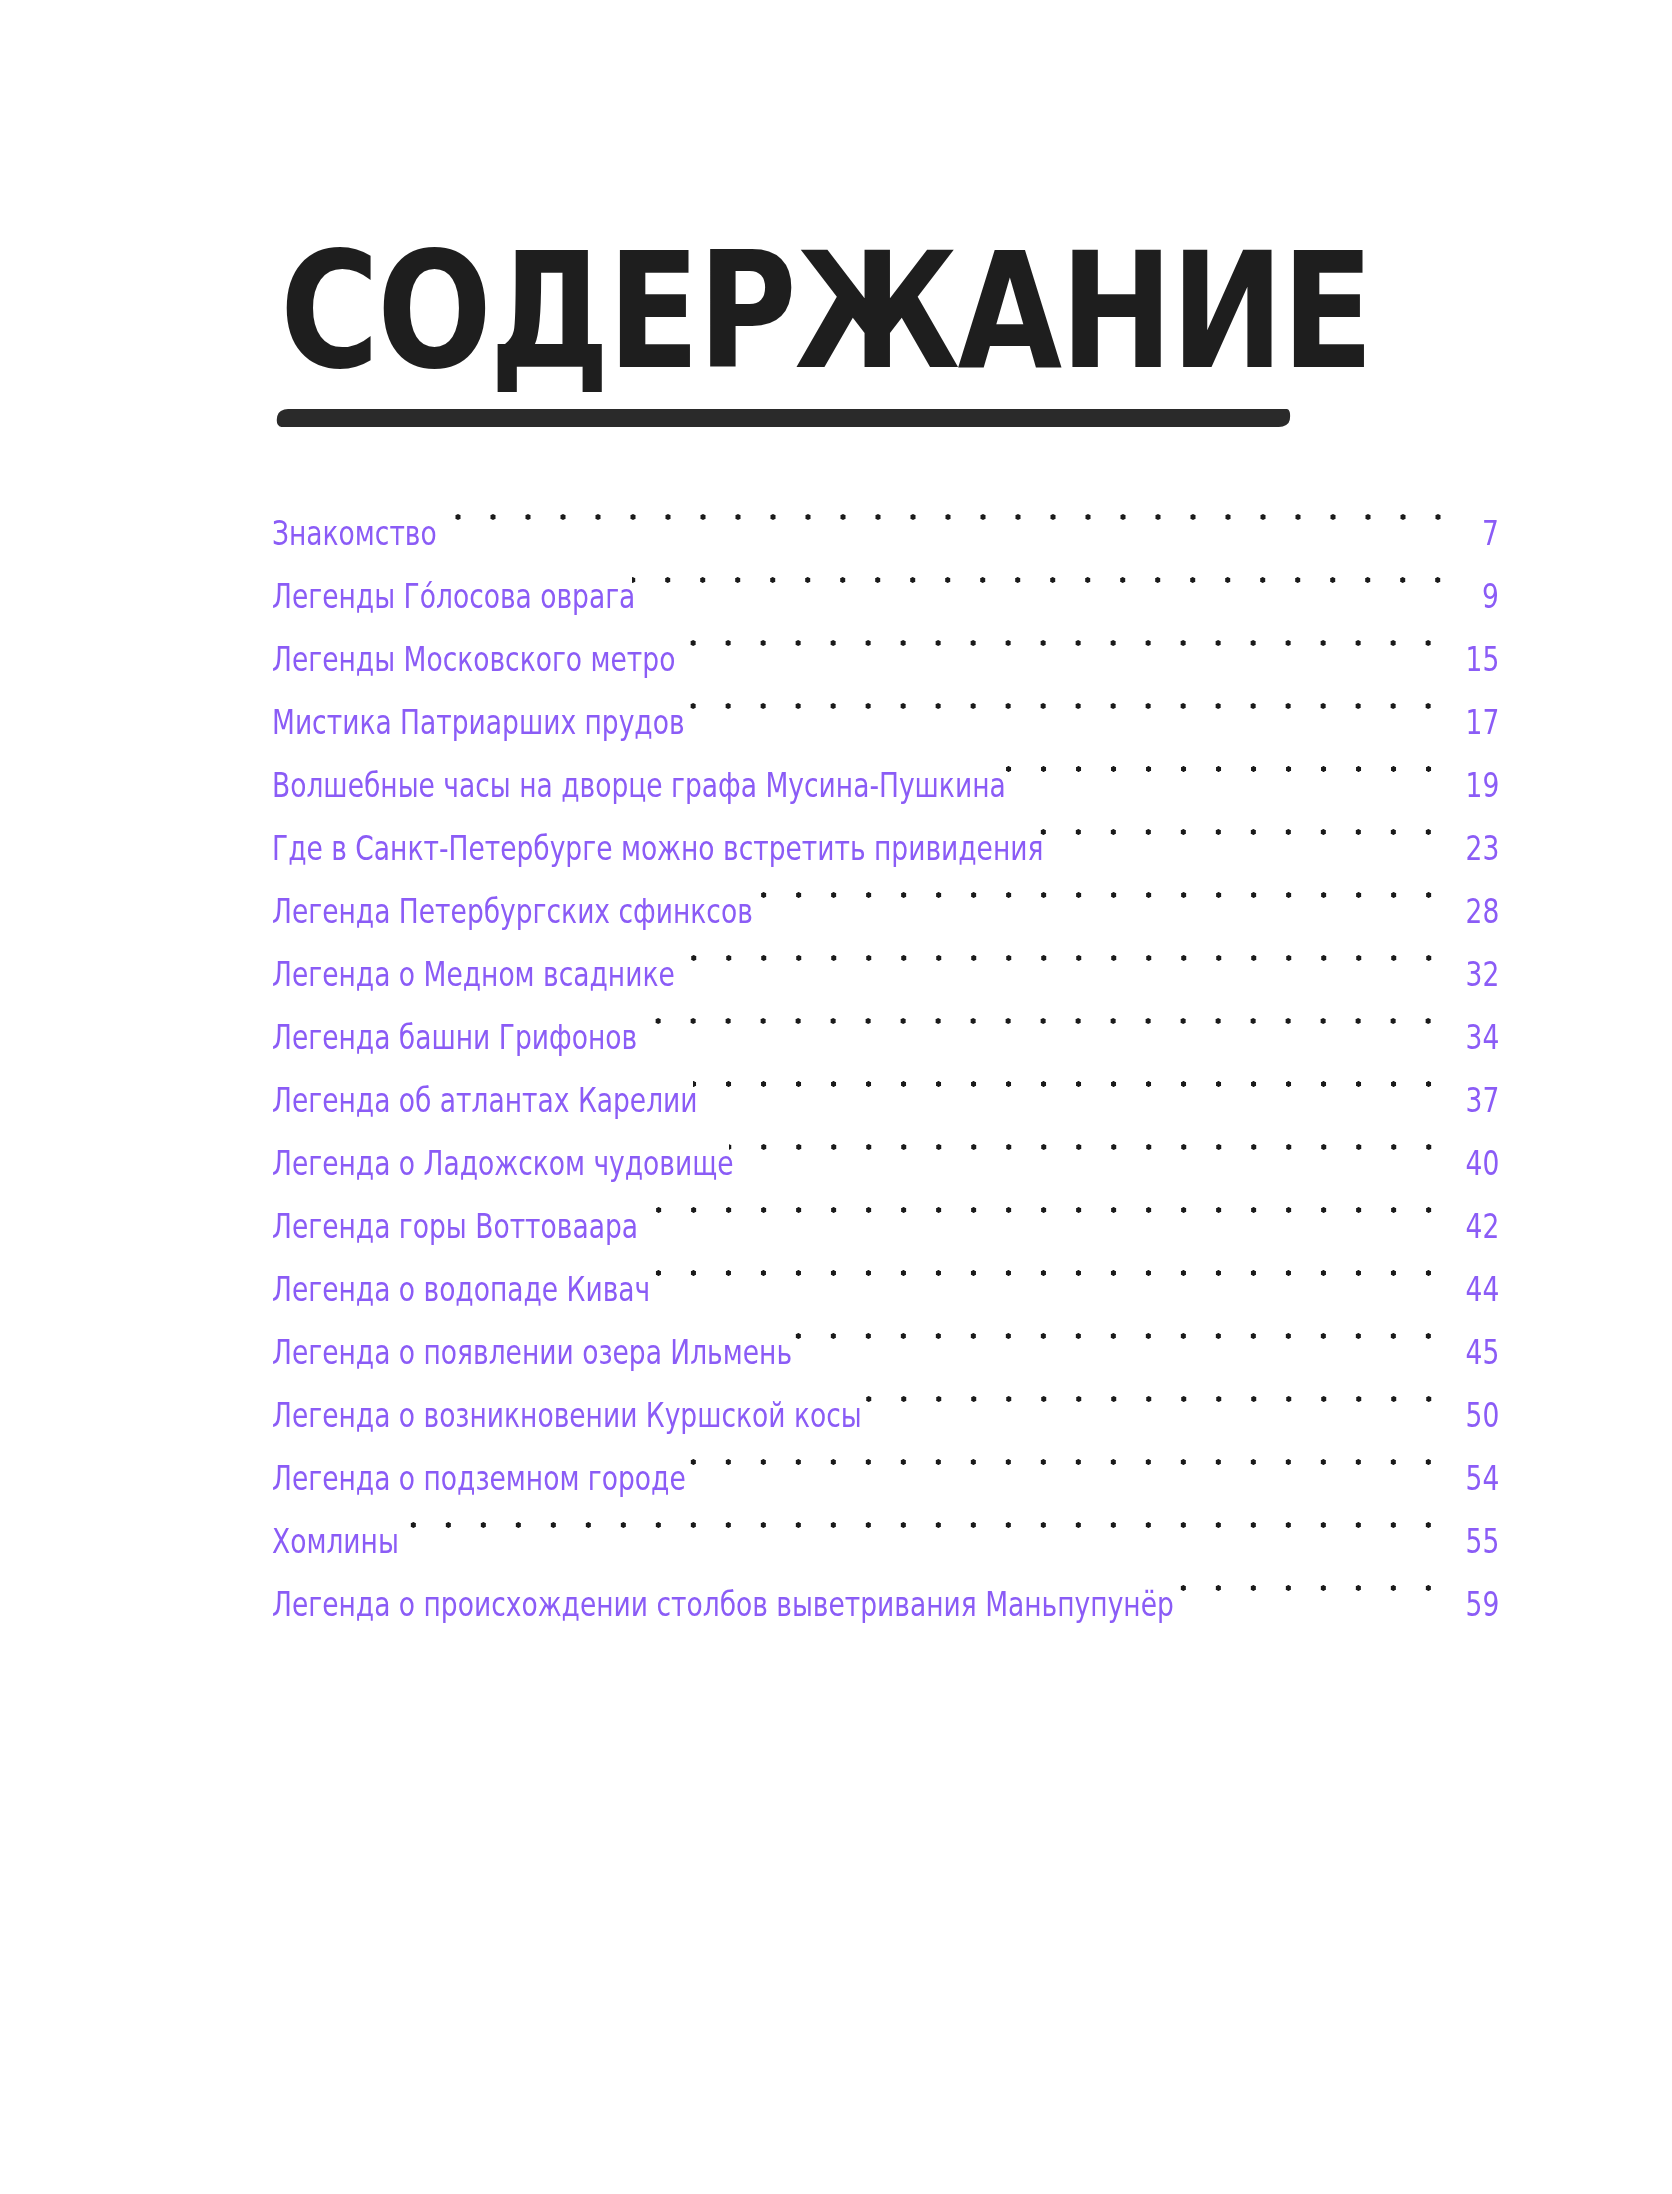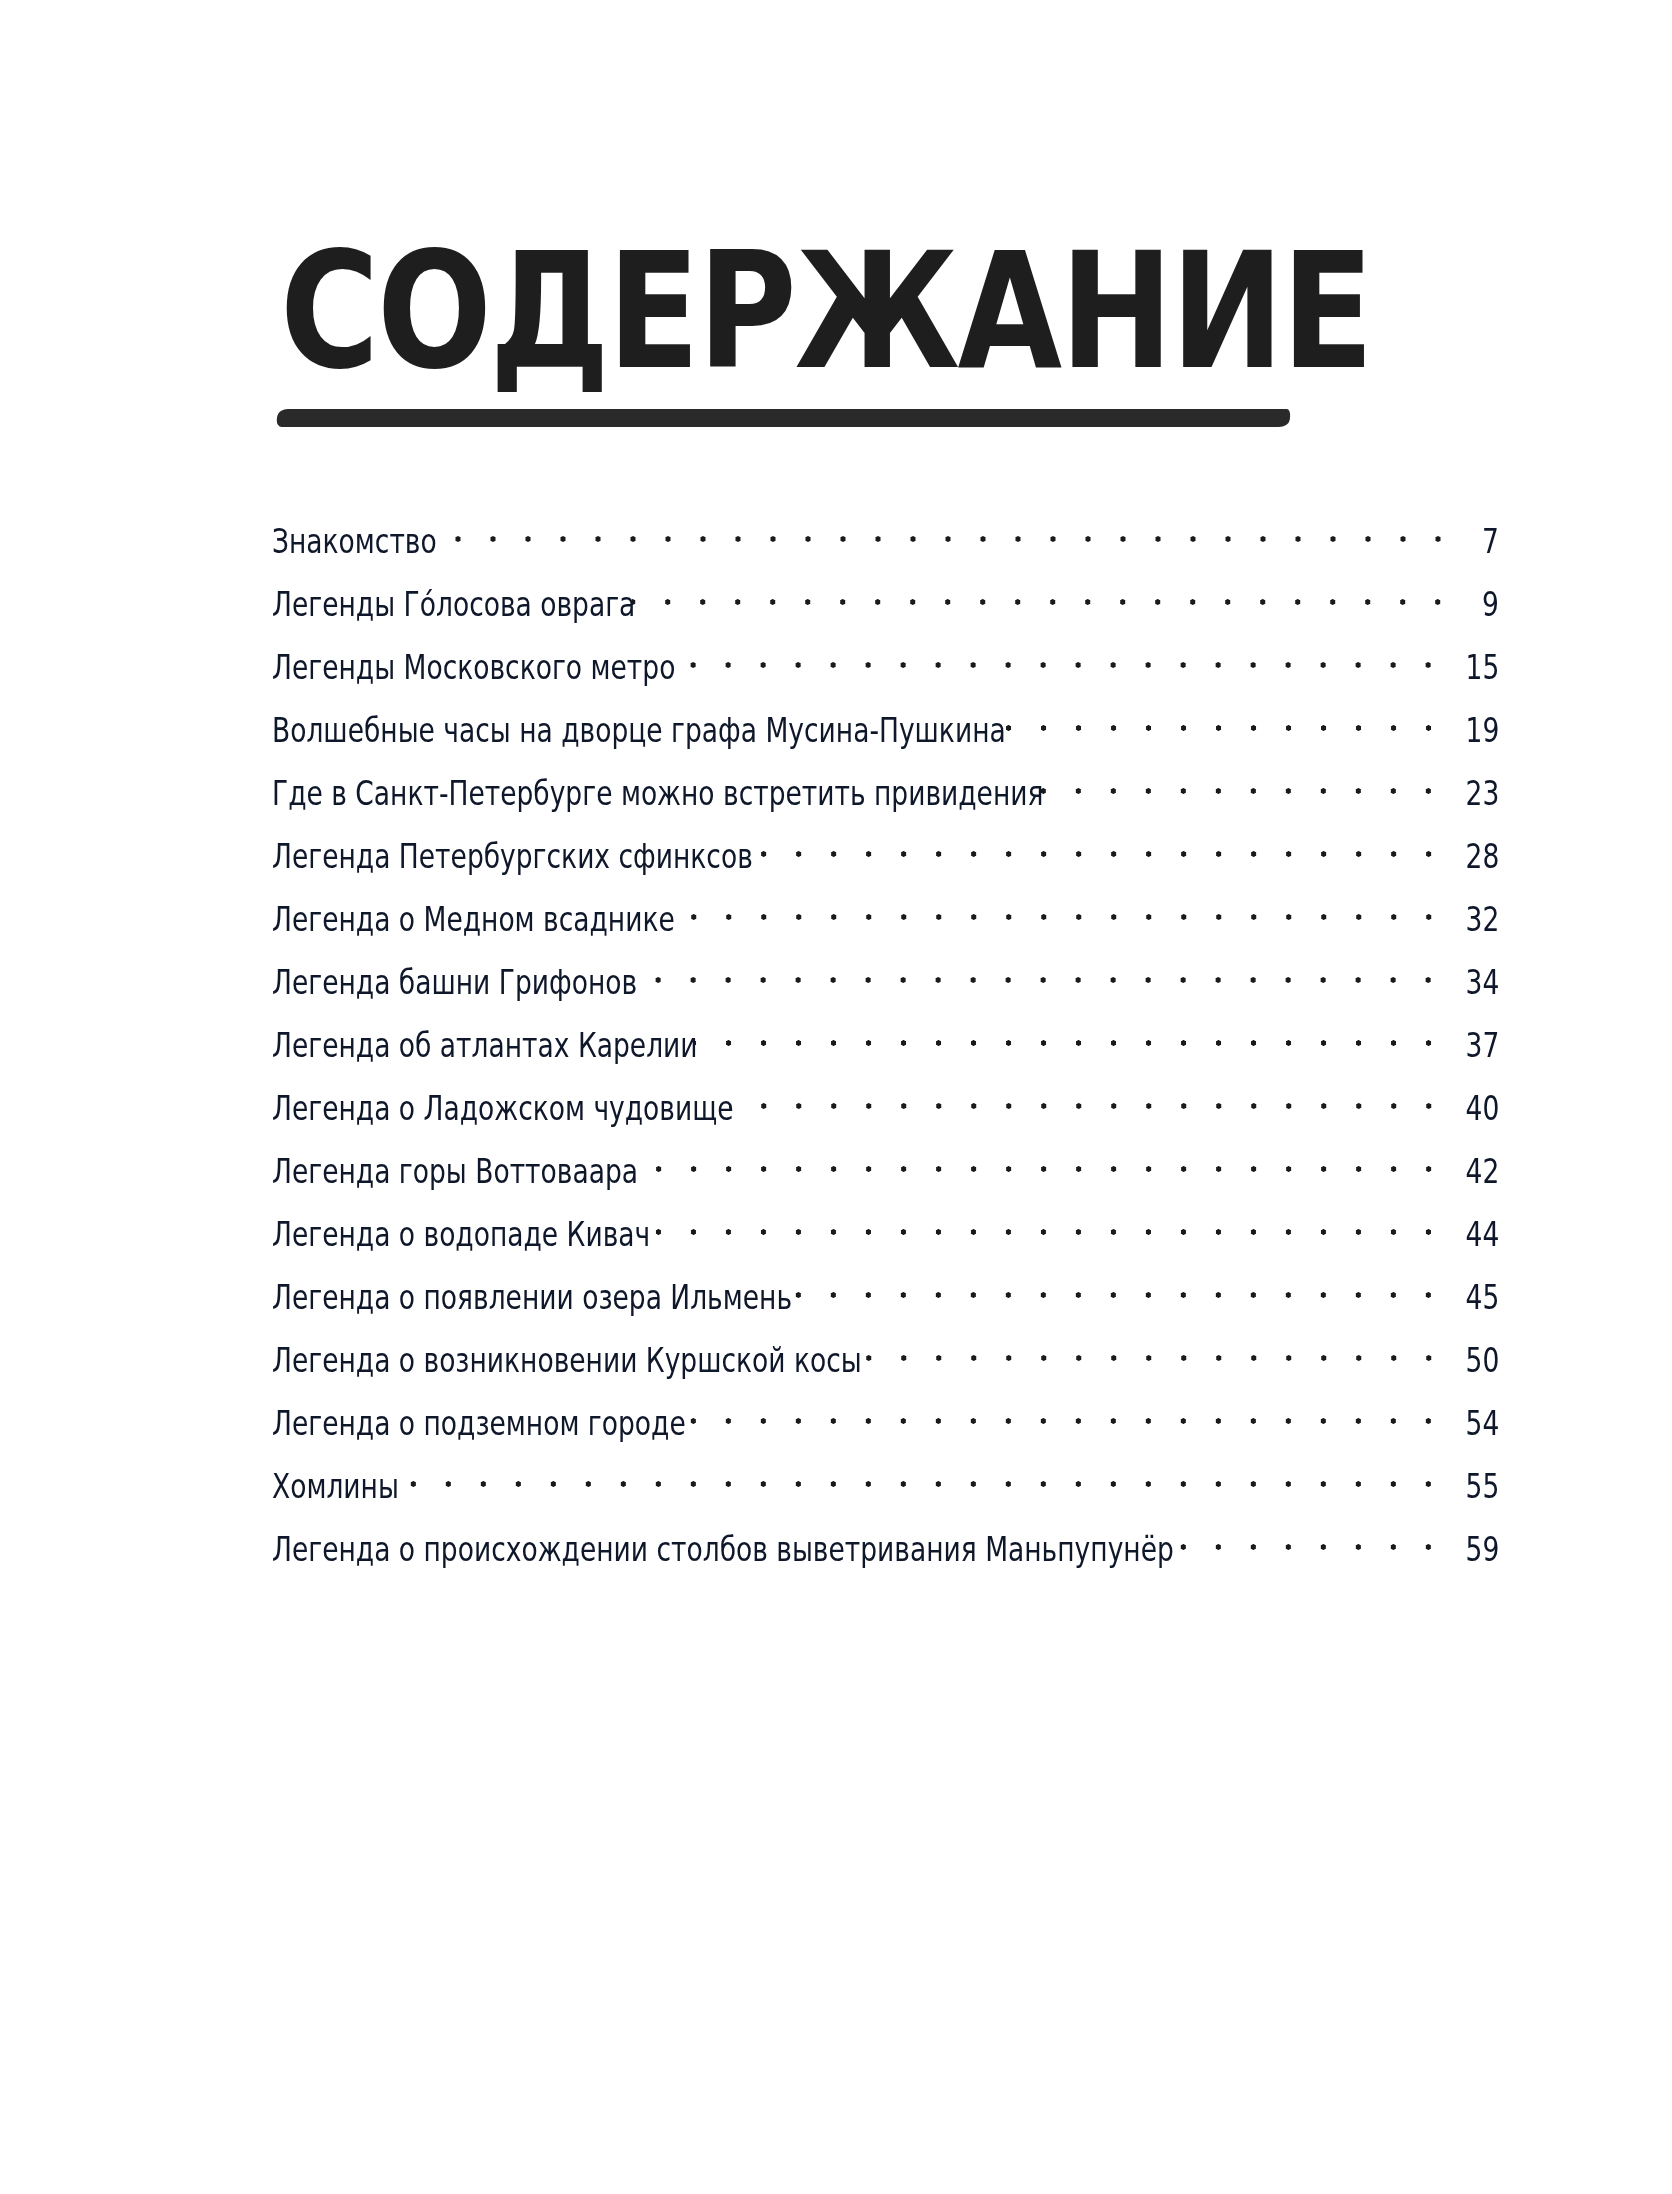--- a/index.html
+++ b/index.html
@@ -49,25 +49,25 @@
       transform: skewX(-8deg);
     }
     .toc {
       position: absolute;
       left: 272px;
       top: 512px;
       width: 1227px;
     }
     .toc-row {
       display: flex;
-      align-items: center;
+      align-items: flex-start;
       height: 63px;
       font-family: "DejaVu Sans", sans-serif;
       font-size: 34px;
-      color: #0f172a;
+      color: #8b5cf6;
       white-space: nowrap;
     }
     .toc-title {
       flex: 0 0 auto;
       display: inline-block;
       transform: scaleX(0.78);
       transform-origin: left bottom;
       line-height: 42px;
       padding-bottom: 5.6px;
     }
@@ -106,20 +106,25 @@
     </div>
     <div class="toc-row">
       <span class="toc-title" style="width: 360px; margin-right: 0px;">Легенды Го́лосова оврага</span>
       <span class="toc-leader"></span>
       <span class="toc-page">9</span>
     </div>
     <div class="toc-row">
       <span class="toc-title" style="width: 399px; margin-right: 0.3px;">Легенды Московского метро</span>
       <span class="toc-leader"></span>
       <span class="toc-page">15</span>
+    </div>
+    <div class="toc-row">
+      <span class="toc-title" style="width: 408px; margin-right: 0.3px;">Мистика Патриарших прудов</span>
+      <span class="toc-leader"></span>
+      <span class="toc-page">17</span>
     </div>
     <div class="toc-row">
       <span class="toc-title" style="width: 726px; margin-right: -0.1px;">Волшебные часы на дворце графа Мусина-Пушкина</span>
       <span class="toc-leader"></span>
       <span class="toc-page">19</span>
     </div>
     <div class="toc-row">
       <span class="toc-title" style="width: 764px; margin-right: 0.1px;">Где в Санкт-Петербурге можно встретить привидения</span>
       <span class="toc-leader"></span>
       <span class="toc-page">23</span>

